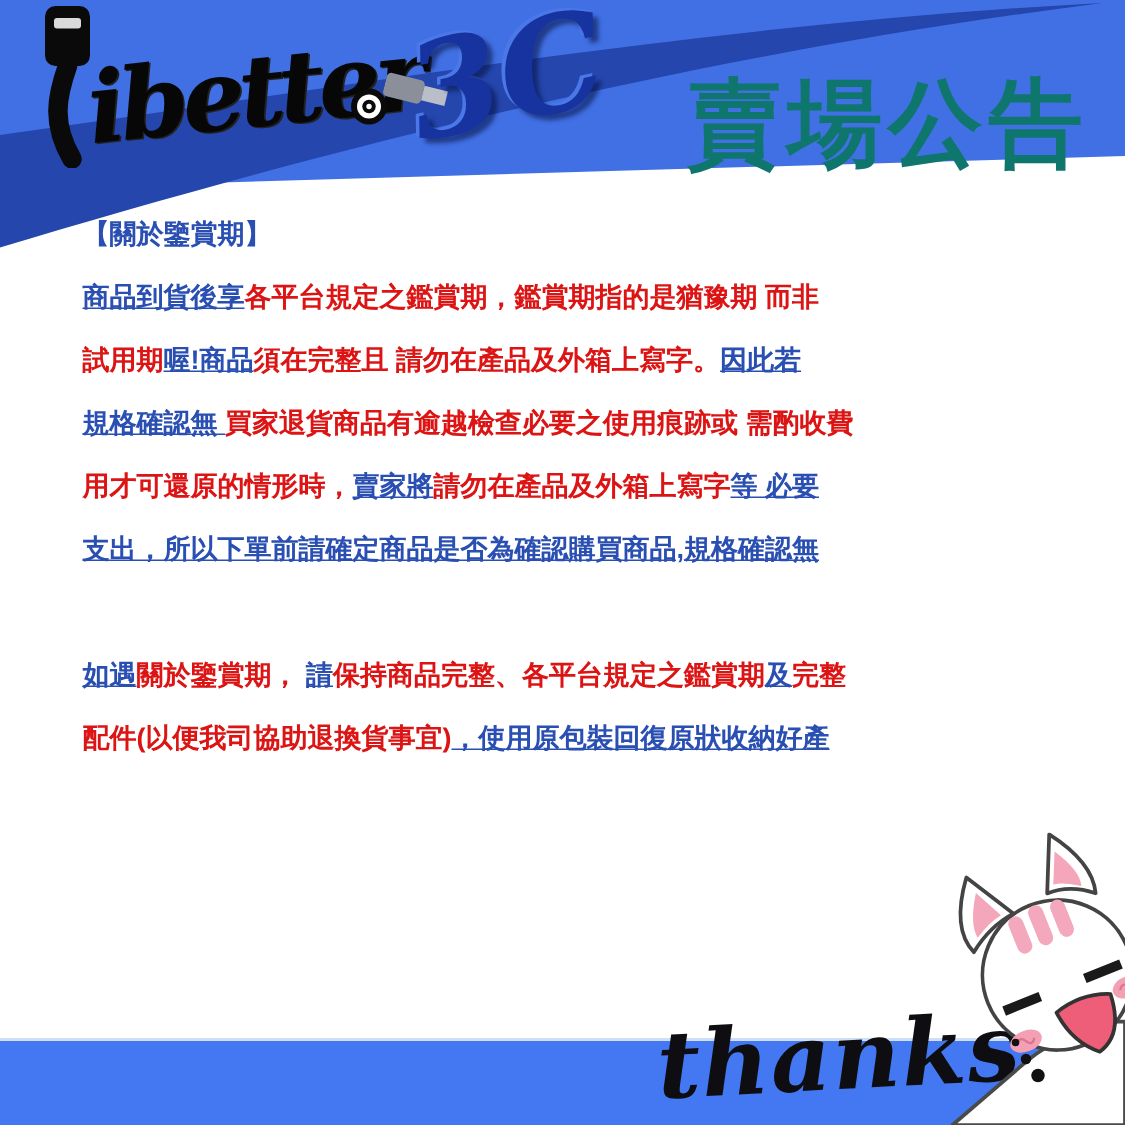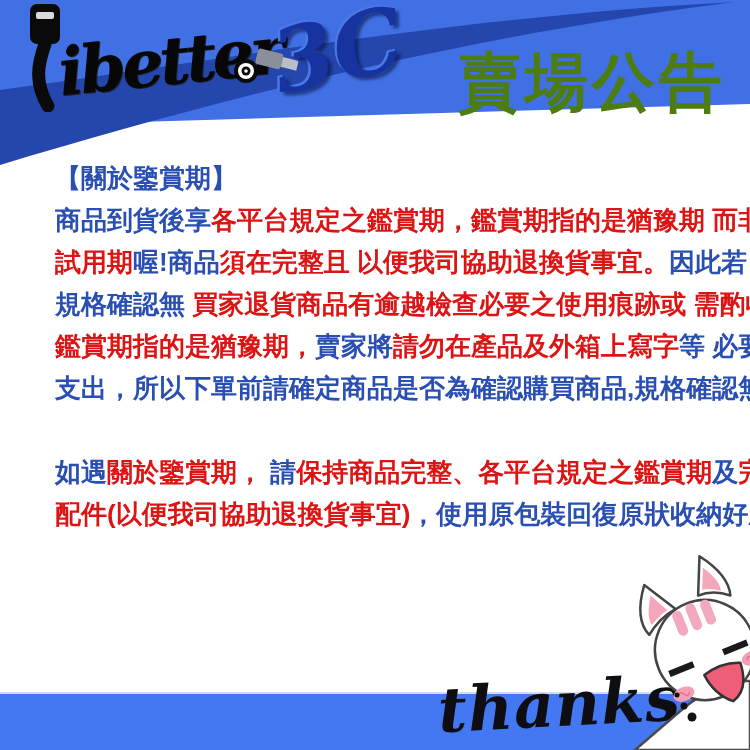--- a/index.html
+++ b/index.html
@@ -10,21 +10,21 @@
   }
   
   .header-band{
     position:absolute;left:0;top:0;width:750px;height:170px;
     background:var(--header-blue,#4170e4);
     clip-path:polygon(0 0,750px 0,750px 104px,0 126px);
   }
   .swoosh{position:absolute;left:0;top:0;pointer-events:none;}
   .store-title{
     position:absolute;left:458px;top:40px;width:280px;
-    font-size:63px;font-weight:900;color:#4d7c0f;letter-spacing:4px;
+    font-size:63px;font-weight:900;color:#0f766e;letter-spacing:4px;
     white-space:nowrap;
   }
   .logo-script{
     position:absolute;left:58px;top:22px;
     font-family:"DejaVu Serif",serif;font-style:italic;font-weight:bold;
     font-size:66px;color:#070707;letter-spacing:-4px;
     transform:rotate(-6deg);white-space:nowrap;
     text-shadow:1px 1px 0 #222;
   }
   .logo-3c{
@@ -32,27 +32,27 @@
     font-family:"DejaVu Serif",serif;font-style:italic;font-weight:bold;
     font-size:88px;color:#1733a0;transform:rotate(-12deg);
     text-shadow:3px 4px 3px rgba(6,16,64,.55),-2px -2px 0 #4a78e8;
     white-space:nowrap;
   }
   .cable-icon{position:absolute;left:14px;top:2px;}
   .target-icon{position:absolute;left:233px;top:58px;}
   .usb-icon{position:absolute;left:256px;top:50px;transform:rotate(14deg);}
   
   .announcement{
-    position:absolute;left:55px;top:157px;width:685px;
-    font-size:26px;font-weight:bold;line-height:42px;
+    position:absolute;left:55px;top:135px;width:685px;
+    font-size:18px;font-weight:bold;line-height:42px;
     white-space:nowrap;
   }
   .announcement .heading{color:var(--text-blue,#2a4fb2);}
   .text-line.gap{margin-top:42px;}
-  .c-blue{color:var(--text-blue,#2a4fb2);}
+  .c-blue{color:var(--text-blue,#2a4fb2);text-decoration:underline;}
   .c-red{color:var(--text-red,#dc1414);}
   
   .bottom-band{
     position:absolute;left:0;top:692px;width:750px;height:58px;
     background:var(--band-blue,#4478f2);
     border-top:2px solid #cfdef2;
   }
   .thanks{
     position:absolute;left:438px;top:668px;
     font-family:"DejaVu Serif",serif;font-style:italic;font-weight:bold;
@@ -93,23 +93,23 @@
   </svg>
 
   <div class="logo-3c">3C</div>
 
   <div class="store-title">賣場公告</div>
 
   <div class="announcement">
     <div class="heading">【關於鑒賞期】</div>
     <div>
         <div class="text-line"><span class="c-blue">商品到貨後享</span><span class="c-red">各平台規定之鑑賞期，鑑賞期指的是猶豫期 而非</span></div>
-        <div class="text-line"><span class="c-red">試用期</span><span class="c-blue">喔!商品</span><span class="c-red">須在完整且 以便我司協助退換貨事宜。</span><span class="c-blue">因此若</span></div>
+        <div class="text-line"><span class="c-red">試用期</span><span class="c-blue">喔!商品</span><span class="c-red">須在完整且 請勿在產品及外箱上寫字。</span><span class="c-blue">因此若</span></div>
         <div class="text-line"><span class="c-blue">規格確認無 </span><span class="c-red">買家退貨商品有逾越檢查必要之使用痕跡或 需酌收費</span></div>
-        <div class="text-line"><span class="c-red">鑑賞期指的是猶豫期，</span><span class="c-blue">賣家將</span><span class="c-red">請勿在產品及外箱上寫字</span><span class="c-blue">等 必要</span></div>
+        <div class="text-line"><span class="c-red">用才可還原的情形時，</span><span class="c-blue">賣家將</span><span class="c-red">請勿在產品及外箱上寫字</span><span class="c-blue">等 必要</span></div>
         <div class="text-line"><span class="c-blue">支出，所以下單前請確定商品是否為確認購買商品,規格確認無</span></div>
         <div class="text-line gap"><span class="c-blue">如遇</span><span class="c-red">關於鑒賞期， </span><span class="c-blue">請</span><span class="c-red">保持商品完整、各平台規定之鑑賞期</span><span class="c-blue">及</span><span class="c-red">完整</span></div>
         <div class="text-line"><span class="c-red">配件(以便我司協助退換貨事宜)</span><span class="c-blue">，使用原包裝回復原狀收納好產</span></div>
       </div>
   </div>
 
   <div class="bottom-band"></div>
 
   <div class="thanks">thanks</div>
 

